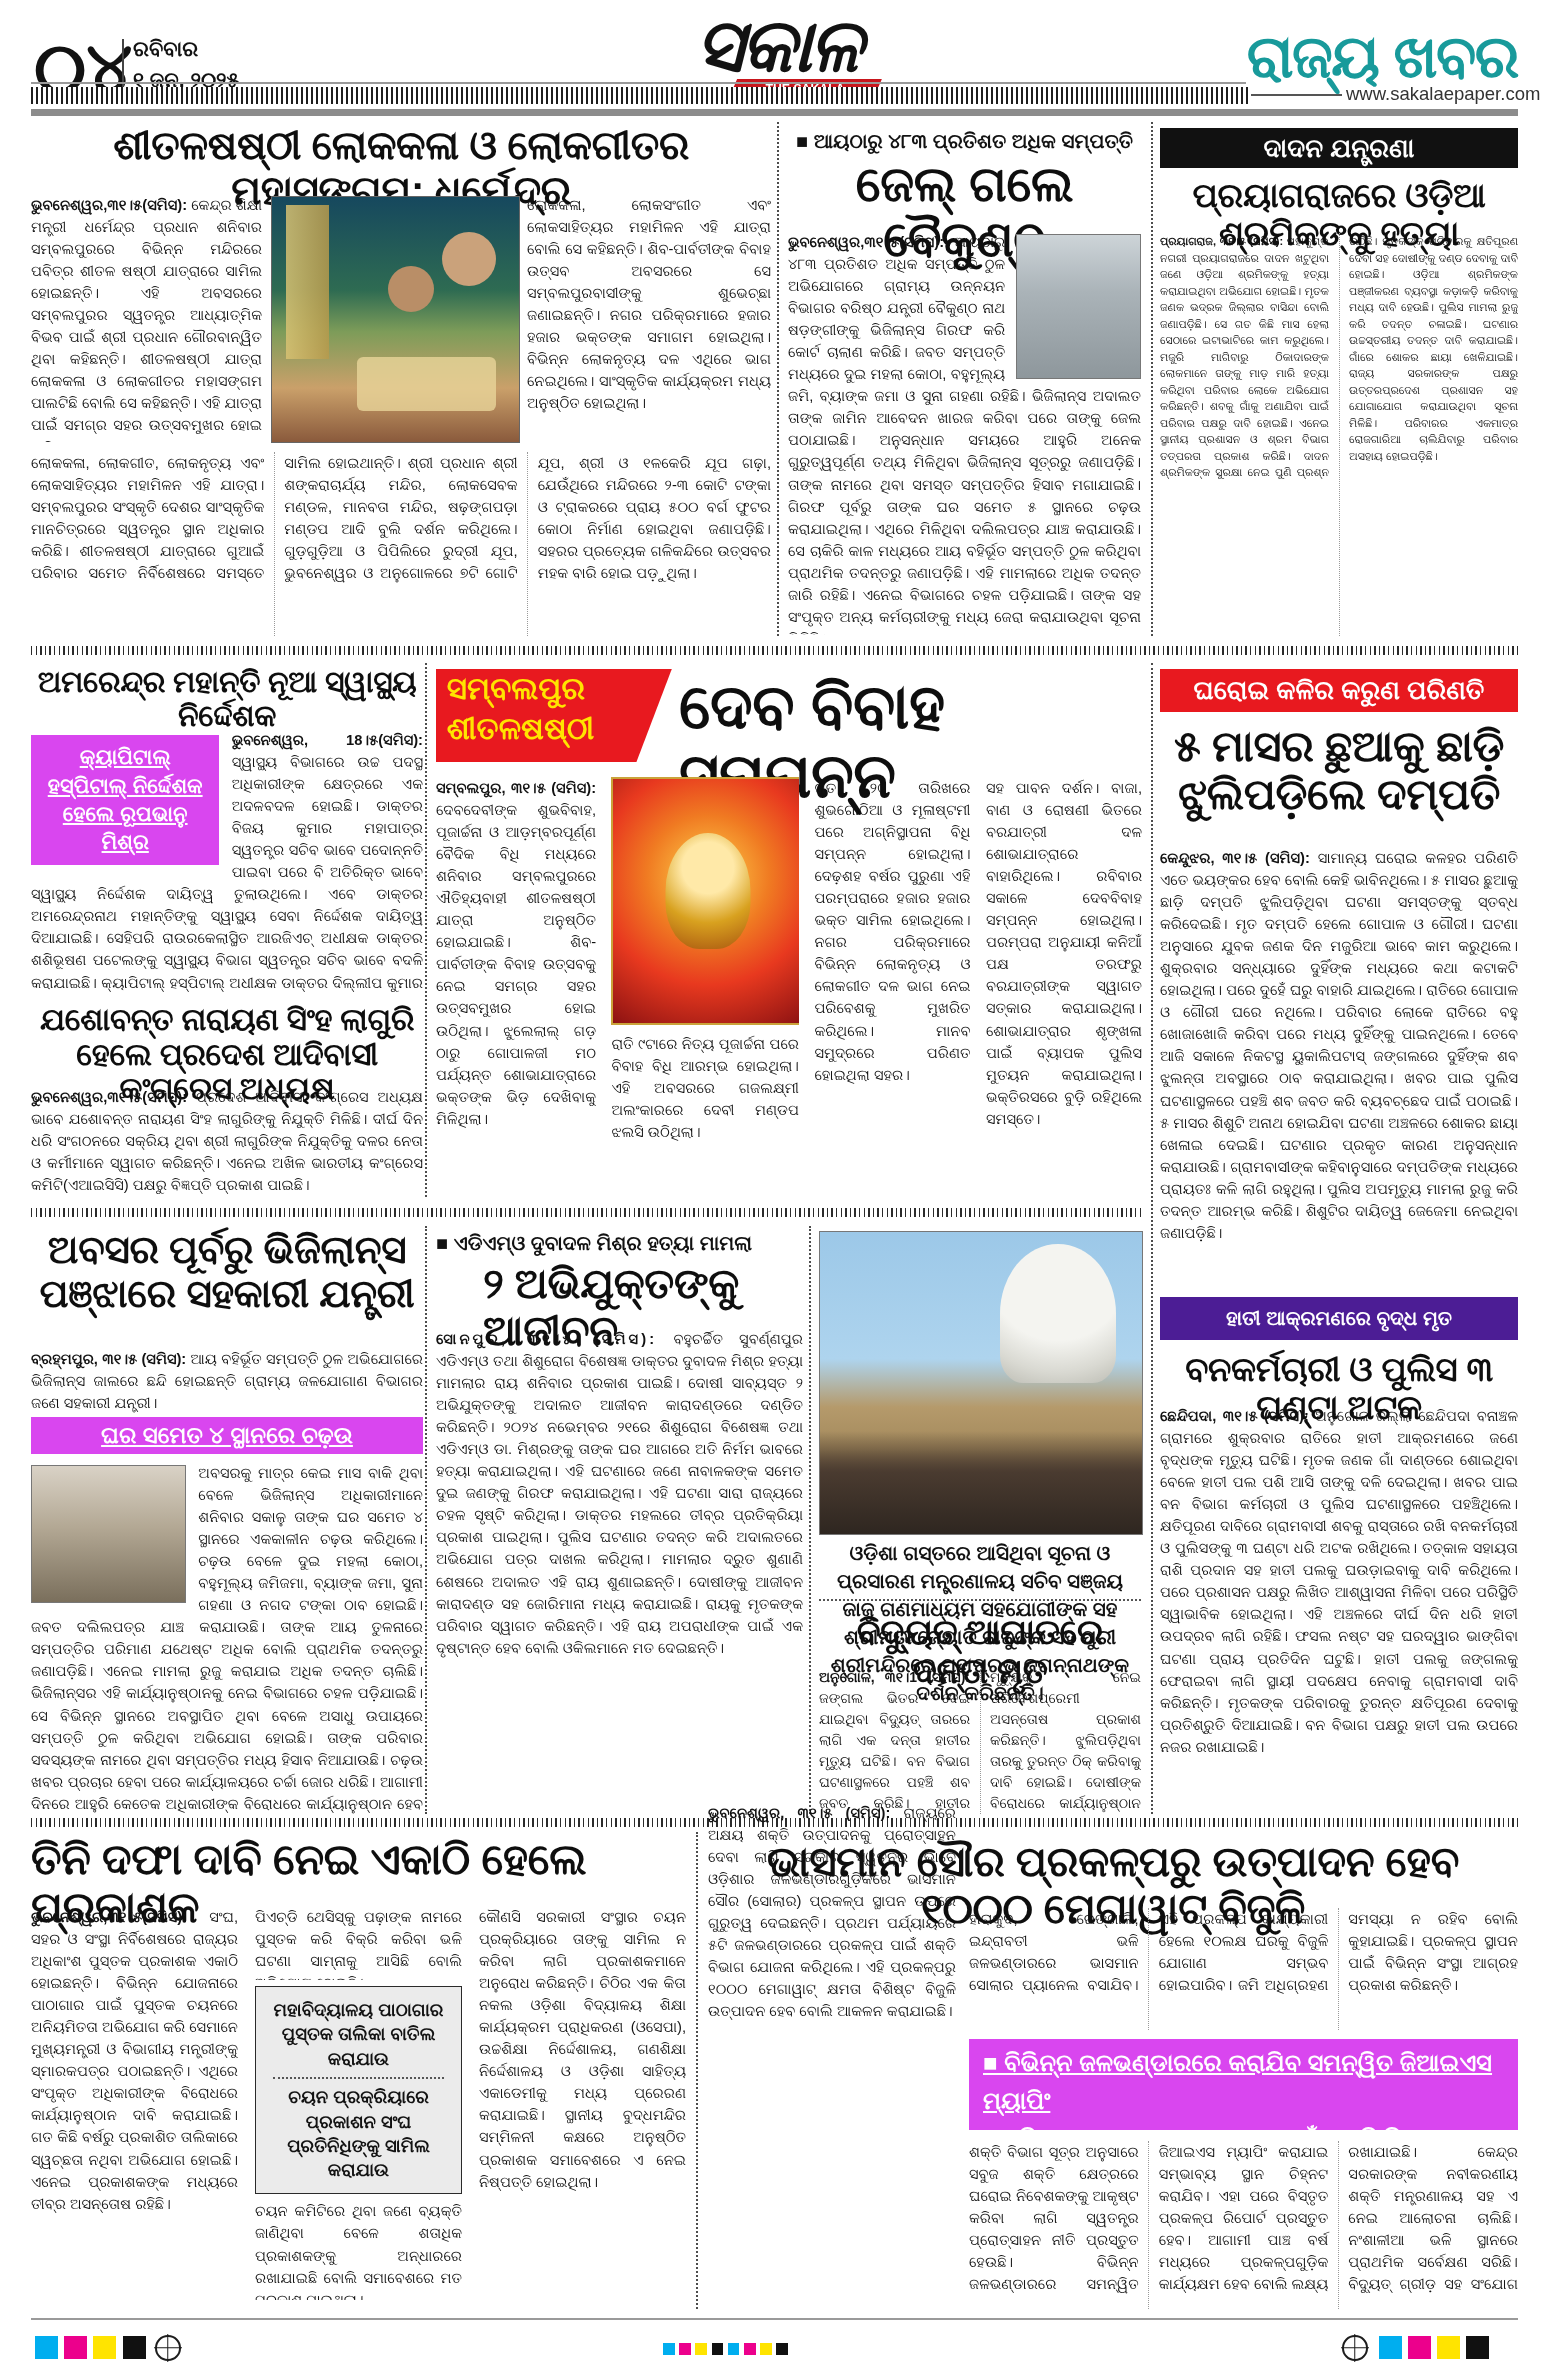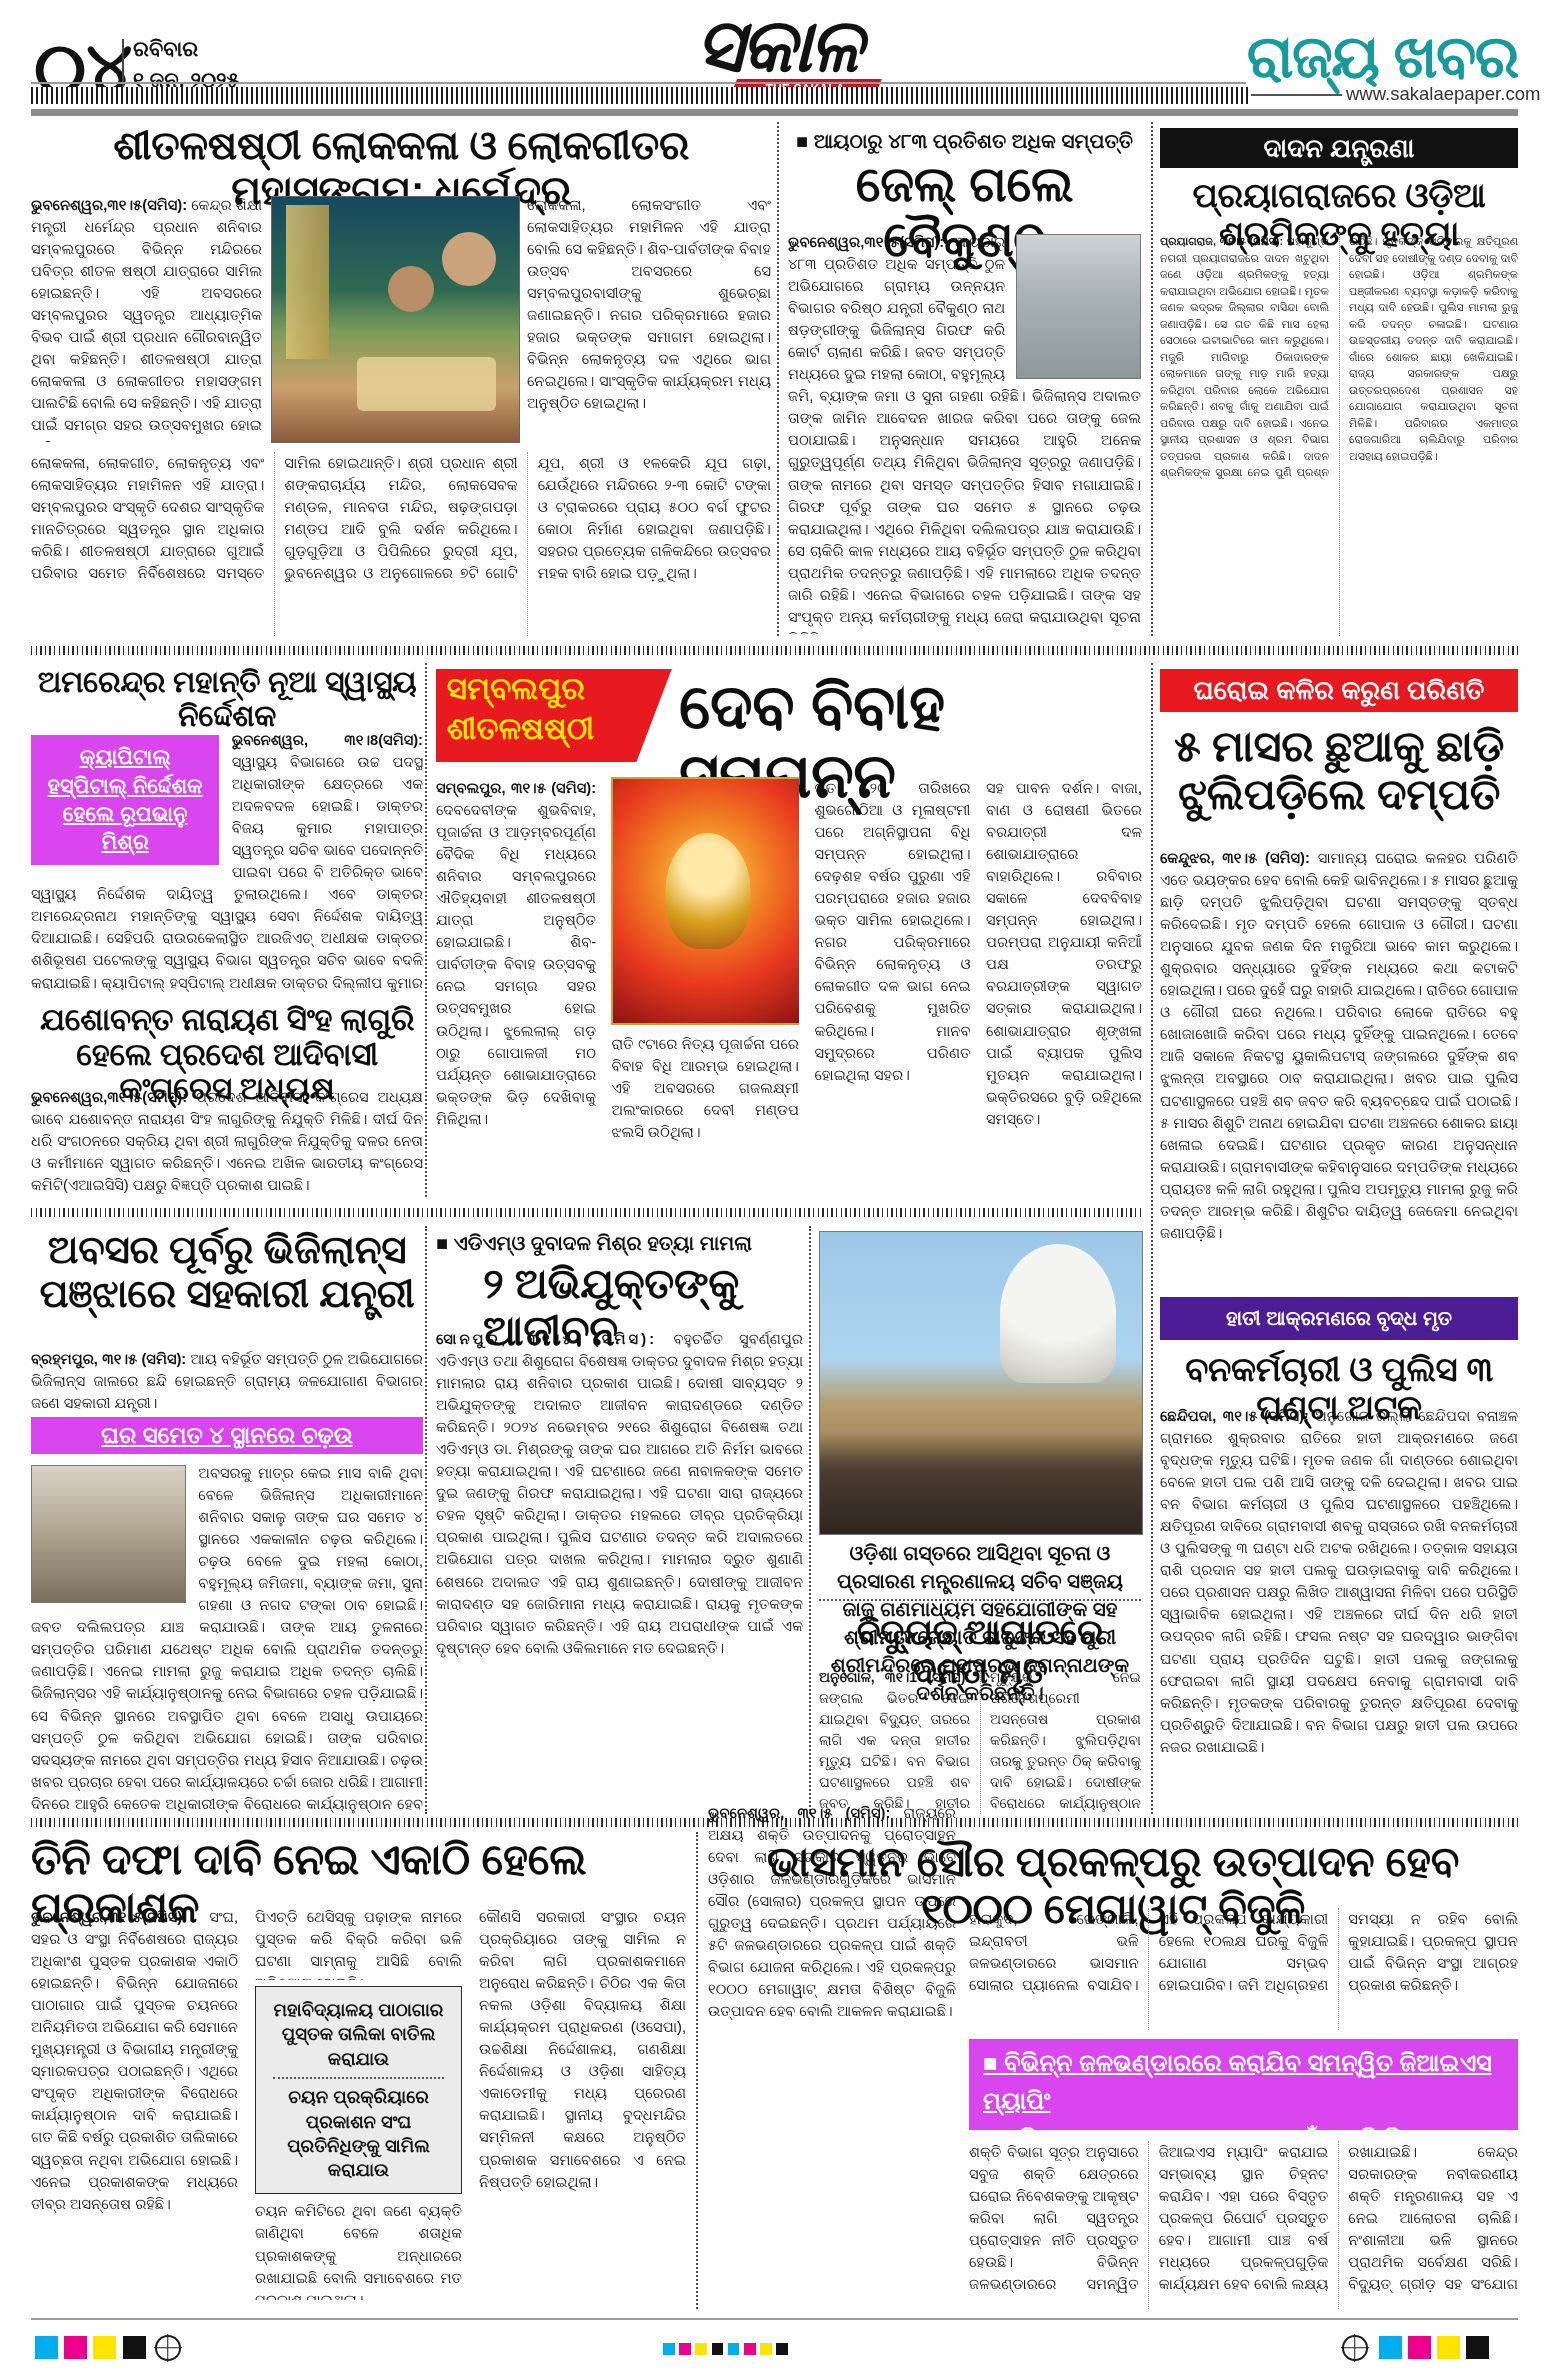--- a/index.html
+++ b/index.html
@@ -97,21 +97,21 @@
     <b class="dl">ପ୍ରୟାଗରାଜ, ୩୧।୫ (ସମିସ):</b>
     <span>ମହାକୁମ୍ଭ ନଗରୀ ପ୍ରୟାଗରାଜରେ ଦାଦନ ଖଟୁଥିବା ଜଣେ ଓଡ଼ିଆ ଶ୍ରମିକଙ୍କୁ ହତ୍ୟା କରାଯାଇଥିବା ଅଭିଯୋଗ ହୋଇଛି। ମୃତକ ଜଣକ ଭଦ୍ରକ ଜିଲ୍ଲାର ବାସିନ୍ଦା ବୋଲି ଜଣାପଡ଼ିଛି। ସେ ଗତ କିଛି ମାସ ହେଲା ସେଠାରେ ଇଟାଭାଟିରେ କାମ କରୁଥିଲେ। ମଜୁରି ମାଗିବାରୁ ଠିକାଦାରଙ୍କ ଲୋକମାନେ ତାଙ୍କୁ ମାଡ଼ ମାରି ହତ୍ୟା କରିଥିବା ପରିବାର ଲୋକେ ଅଭିଯୋଗ କରିଛନ୍ତି। ଶବକୁ ଗାଁକୁ ଅଣାଯିବା ପାଇଁ ପରିବାର ପକ୍ଷରୁ ଦାବି ହୋଇଛି। ଏନେଇ ସ୍ଥାନୀୟ ପ୍ରଶାସନ ଓ ଶ୍ରମ ବିଭାଗ ତତ୍ପରତା ପ୍ରକାଶ କରିଛି। ଦାଦନ ଶ୍ରମିକଙ୍କ ସୁରକ୍ଷା ନେଇ ପୁଣି ପ୍ରଶ୍ନ ଉଠିଛି। ମୃତକଙ୍କ ପରିବାରକୁ କ୍ଷତିପୂରଣ ଦେବା ସହ ଦୋଷୀଙ୍କୁ ଦଣ୍ଡ ଦେବାକୁ ଦାବି ହୋଇଛି। ଓଡ଼ିଆ ଶ୍ରମିକଙ୍କ ପଞ୍ଜୀକରଣ ବ୍ୟବସ୍ଥା କଡ଼ାକଡ଼ି କରିବାକୁ ମଧ୍ୟ ଦାବି ହେଉଛି। ପୁଲିସ ମାମଲା ରୁଜୁ କରି ତଦନ୍ତ ଚଳାଇଛି। ଘଟଣାର ଉଚ୍ଚସ୍ତରୀୟ ତଦନ୍ତ ଦାବି କରାଯାଇଛି। ଗାଁରେ ଶୋକର ଛାୟା ଖେଳିଯାଇଛି। ରାଜ୍ୟ ସରକାରଙ୍କ ପକ୍ଷରୁ ଉତ୍ତରପ୍ରଦେଶ ପ୍ରଶାସନ ସହ ଯୋଗାଯୋଗ କରାଯାଉଥିବା ସୂଚନା ମିଳିଛି। ପରିବାରର ଏକମାତ୍ର ରୋଜଗାରିଆ ଚାଲିଯିବାରୁ ପରିବାର ଅସହାୟ ହୋଇପଡ଼ିଛି।</span>
   </div>
 
   <div class="abs ticks" style="left:31px;top:646px;width:1487px;height:9.3px;"></div>
 
   <div class="abs hl center" style="left:31px;top:665px;width:392px;font-size:30px;">ଅମରେନ୍ଦ୍ର ମହାନ୍ତି ନୂଆ ସ୍ୱାସ୍ଥ୍ୟ ନିର୍ଦ୍ଦେଶକ</div>
   <div class="abs body" style="left:31px;top:729px;width:392px;height:266px;">
     <span class="blackbox" style="float:left;width:176px;height:117px;margin:6.2px 12.3px 6.2px 0;font-size:21px;line-height:1.35;
           display:flex;align-items:center;justify-content:center;padding:6.2px;">କ୍ୟାପିଟାଲ୍ ହସ୍ପିଟାଲ୍ ନିର୍ଦ୍ଦେଶକ ହେଲେ ରୂପଭାନୁ ମିଶ୍ର</span>
-    <b class="dl">ଭୁବନେଶ୍ୱର, ୩୧।8(ସମିସ):</b>
+    <b class="dl">ଭୁବନେଶ୍ୱର, 18।୫(ସମିସ):</b>
     <span>ସ୍ୱାସ୍ଥ୍ୟ ବିଭାଗରେ ଉଚ୍ଚ ପଦସ୍ଥ ଅଧିକାରୀଙ୍କ କ୍ଷେତ୍ରରେ ଏକ ଅଦଳବଦଳ ହୋଇଛି। ଡାକ୍ତର ବିଜୟ କୁମାର ମହାପାତ୍ର ସ୍ୱତନ୍ତ୍ର ସଚିବ ଭାବେ ପଦୋନ୍ନତି ପାଇବା ପରେ ବି ଅତିରିକ୍ତ ଭାବେ ସ୍ୱାସ୍ଥ୍ୟ ନିର୍ଦ୍ଦେଶକ ଦାୟିତ୍ୱ ତୁଲାଉଥିଲେ। ଏବେ ଡାକ୍ତର ଅମରେନ୍ଦ୍ରନାଥ ମହାନ୍ତିଙ୍କୁ ସ୍ୱାସ୍ଥ୍ୟ ସେବା ନିର୍ଦ୍ଦେଶକ ଦାୟିତ୍ୱ ଦିଆଯାଇଛି। ସେହିପରି ରାଉରକେଲାସ୍ଥିତ ଆରଜିଏଚ୍ ଅଧୀକ୍ଷକ ଡାକ୍ତର ଶଶିଭୂଷଣ ପଟେଲଙ୍କୁ ସ୍ୱାସ୍ଥ୍ୟ ବିଭାଗ ସ୍ୱତନ୍ତ୍ର ସଚିବ ଭାବେ ବଦଳି କରାଯାଇଛି। କ୍ୟାପିଟାଲ୍ ହସ୍ପିଟାଲ୍ ଅଧୀକ୍ଷକ ଡାକ୍ତର ଦିଲ୍ଲୀପ କୁମାର ପଣ୍ଡାଙ୍କୁ ଏସ୍ଆଇଏଚ୍ ଆଣ୍ଡ ଏଫ୍ଡବ୍ଲୁ ନିର୍ଦ୍ଦେଶାଳୟର ନିର୍ଦ୍ଦେଶକ ଭାବେ ନିଯୁକ୍ତି ମିଳିଛି। ପୁରୀ ସିଡିଏମ୍ଓ ଡାକ୍ତର ରୂପଭାନୁ ମିଶ୍ରଙ୍କୁ ପଦୋନ୍ନତି ଦିଆଯାଇ କ୍ୟାପିଟାଲ୍ ହସ୍ପିଟାଲର ନିର୍ଦ୍ଦେଶକ ନିଯୁକ୍ତି ଦିଆଯାଇଛି। ସେହିପରି ଖୋର୍ଦ୍ଧା ସିଡିଏମ୍ଓ ରାଜଶ୍ରୀ ପଟ୍ଟନାୟକଙ୍କୁ ନର୍ସିଂ ନିର୍ଦ୍ଦେଶିକା ଭାବେ ଅବସ୍ଥାପିତ କରାଯାଇଛି।</span>
   </div>
 
   <div class="abs hl center" style="left:31px;top:1003px;width:392px;font-size:31px;">ଯଶୋବନ୍ତ ନାରାୟଣ ସିଂହ ଲାଗୁରି ହେଲେ ପ୍ରଦେଶ ଆଦିବାସୀ କଂଗ୍ରେସ ଅଧ୍ୟକ୍ଷ</div>
   <div class="abs body" style="left:31px;top:1086px;width:392px;height:113px;">
     <b class="dl">ଭୁବନେଶ୍ୱର,୩୧।୫(ସମିସ):</b>
     <span>ପ୍ରଦେଶ ଆଦିବାସୀ କଂଗ୍ରେସ ଅଧ୍ୟକ୍ଷ ଭାବେ ଯଶୋବନ୍ତ ନାରାୟଣ ସିଂହ ଲାଗୁରିଙ୍କୁ ନିଯୁକ୍ତି ମିଳିଛି। ଦୀର୍ଘ ଦିନ ଧରି ସଂଗଠନରେ ସକ୍ରିୟ ଥିବା ଶ୍ରୀ ଲାଗୁରିଙ୍କ ନିଯୁକ୍ତିକୁ ଦଳର ନେତା ଓ କର୍ମୀମାନେ ସ୍ୱାଗତ କରିଛନ୍ତି। ଏନେଇ ଅଖିଳ ଭାରତୀୟ କଂଗ୍ରେସ କମିଟି(ଏଆଇସିସି) ପକ୍ଷରୁ ବିଜ୍ଞପ୍ତି ପ୍ରକାଶ ପାଇଛି।</span>
   </div>
 
   <div class="abs vdot" style="left:425px;top:663px;height:534px;"></div>

